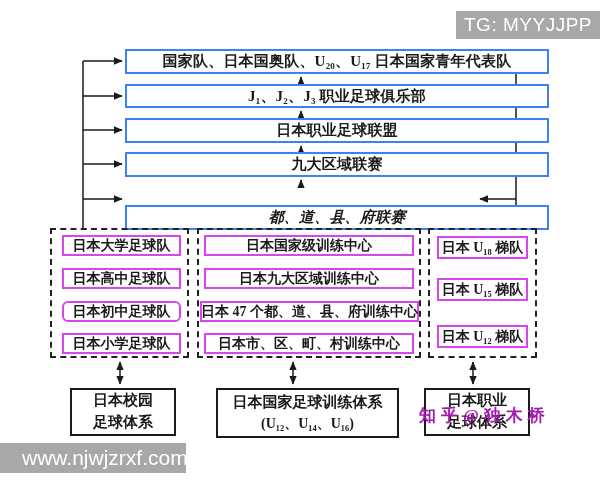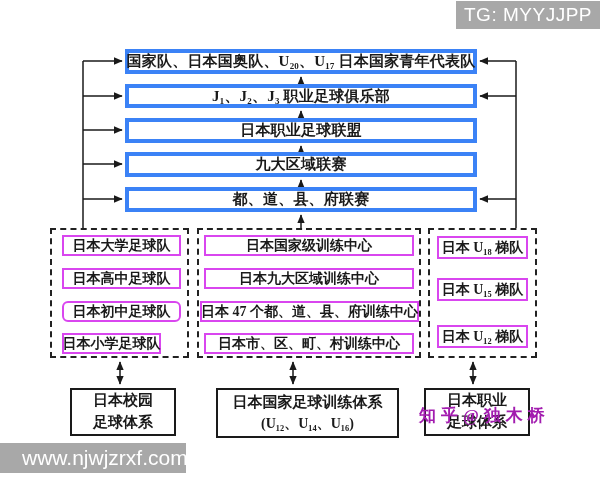--- a/index.html
+++ b/index.html
@@ -2,42 +2,42 @@
 <html><head>
 <meta charset="utf-8">
 <style>
   html,body{margin:0;padding:0;background:#ffffff;}
   .stage{
     position:relative;width:600px;height:480px;background:#ffffff;
     overflow:hidden;font-family:"Liberation Serif","DejaVu Serif",serif;color:#1a1a1a;
   }
   .arrows{position:absolute;left:0;top:0;width:600px;height:480px;z-index:1;}
   .box-main{
-    position:absolute;left:125px;width:352px;box-sizing:border-box;
-    border:4px solid #3b82f6;background:#ffffff;z-index:2;
+    position:absolute;left:125px;width:424px;box-sizing:border-box;
+    border:2px solid #3b82f6;background:#ffffff;z-index:2;
     display:flex;align-items:center;justify-content:center;
     font-weight:bold;font-size:15px;white-space:nowrap;letter-spacing:0.2px;
   }
   .dashed-group{
     position:absolute;box-sizing:border-box;border:2px dashed #222222;
     background:transparent;z-index:2;
   }
   .box-inner{
     position:absolute;box-sizing:border-box;border:2px solid #d946ef;background:#ffffff;z-index:3;
     display:flex;align-items:center;justify-content:center;
     font-weight:bold;font-size:14px;white-space:nowrap;
   }
   .box-bottom{
     position:absolute;box-sizing:border-box;border:2px solid #1a1a1a;background:#ffffff;z-index:3;
     display:flex;flex-direction:column;align-items:center;justify-content:center;
     font-weight:bold;font-size:15px;line-height:1.45;text-align:center;white-space:nowrap;
   }
   .box-bottom .sub{font-size:14px;}
   .tg-badge{
-    position:absolute;left:456px;top:1px;width:144px;height:28px;z-index:7;
+    position:absolute;left:456px;top:11px;width:144px;height:28px;z-index:7;
     background:#a8a8a8;color:#ffffff;display:flex;align-items:center;justify-content:center;
     font-family:"Liberation Sans","DejaVu Sans",sans-serif;font-size:19px;letter-spacing:0.5px;
   }
   .site-watermark{
     position:absolute;left:0;top:443px;width:186px;height:30px;z-index:7;
     background:#a8a8a8;color:#ffffff;display:flex;align-items:center;
     padding-left:22px;box-sizing:border-box;
     font-family:"Liberation Sans","DejaVu Sans",sans-serif;font-size:21px;
   }
   .zhihu-watermark{
@@ -82,27 +82,27 @@
       <path d="M120,362 V384" marker-start="url(#ah)" marker-end="url(#ah)"></path>
       <path d="M293,362 V384" marker-start="url(#ah)" marker-end="url(#ah)"></path>
       <path d="M473,362 V384" marker-start="url(#ah)" marker-end="url(#ah)"></path>
     </g>
   </svg>
 
   <div class="box-main" style="top:49px;height:25px;">国家队、日本国奥队、U₂₀、U₁₇ 日本国家青年代表队</div>
   <div class="box-main" style="top:84px;height:24px;">J₁、J₂、J₃ 职业足球俱乐部</div>
   <div class="box-main" style="top:118px;height:25px;">日本职业足球联盟</div>
   <div class="box-main" style="top:152px;height:25px;">九大区域联赛</div>
-  <div class="box-main" style="top:187px;height:25px;">都、道、县、府联赛</div>
+  <div class="box-main" style="top:205px;height:25px;font-style:italic;">都、道、县、府联赛</div>
 
   <div class="dashed-group" style="left:50px;top:228px;width:139px;height:130px;"></div>
   <div class="box-inner" style="left:62px;top:235px;width:119px;height:21px;">日本大学足球队</div>
   <div class="box-inner" style="left:62px;top:268px;width:119px;height:21px;">日本高中足球队</div>
   <div class="box-inner" style="left:62px;top:301px;width:119px;height:21px;border-radius:6px;">日本初中足球队</div>
-  <div class="box-inner" style="left:62px;top:333px;width:99px;height:21px;">日本小学足球队</div>
+  <div class="box-inner" style="left:62px;top:333px;width:119px;height:21px;">日本小学足球队</div>
 
   <div class="dashed-group" style="left:197px;top:228px;width:224px;height:130px;"></div>
   <div class="box-inner" style="left:204px;top:235px;width:210px;height:21px;">日本国家级训练中心</div>
   <div class="box-inner" style="left:204px;top:268px;width:210px;height:21px;">日本九大区域训练中心</div>
   <div class="box-inner" style="left:200px;top:301px;width:219px;height:21px;">日本 47 个都、道、县、府训练中心</div>
   <div class="box-inner" style="left:204px;top:333px;width:210px;height:21px;">日本市、区、町、村训练中心</div>
 
   <div class="dashed-group" style="left:428px;top:228px;width:109px;height:130px;"></div>
   <div class="box-inner" style="left:437px;top:236px;width:91px;height:23px;">日本 U₁₈ 梯队</div>
   <div class="box-inner" style="left:437px;top:278px;width:91px;height:23px;">日本 U₁₅ 梯队</div>

